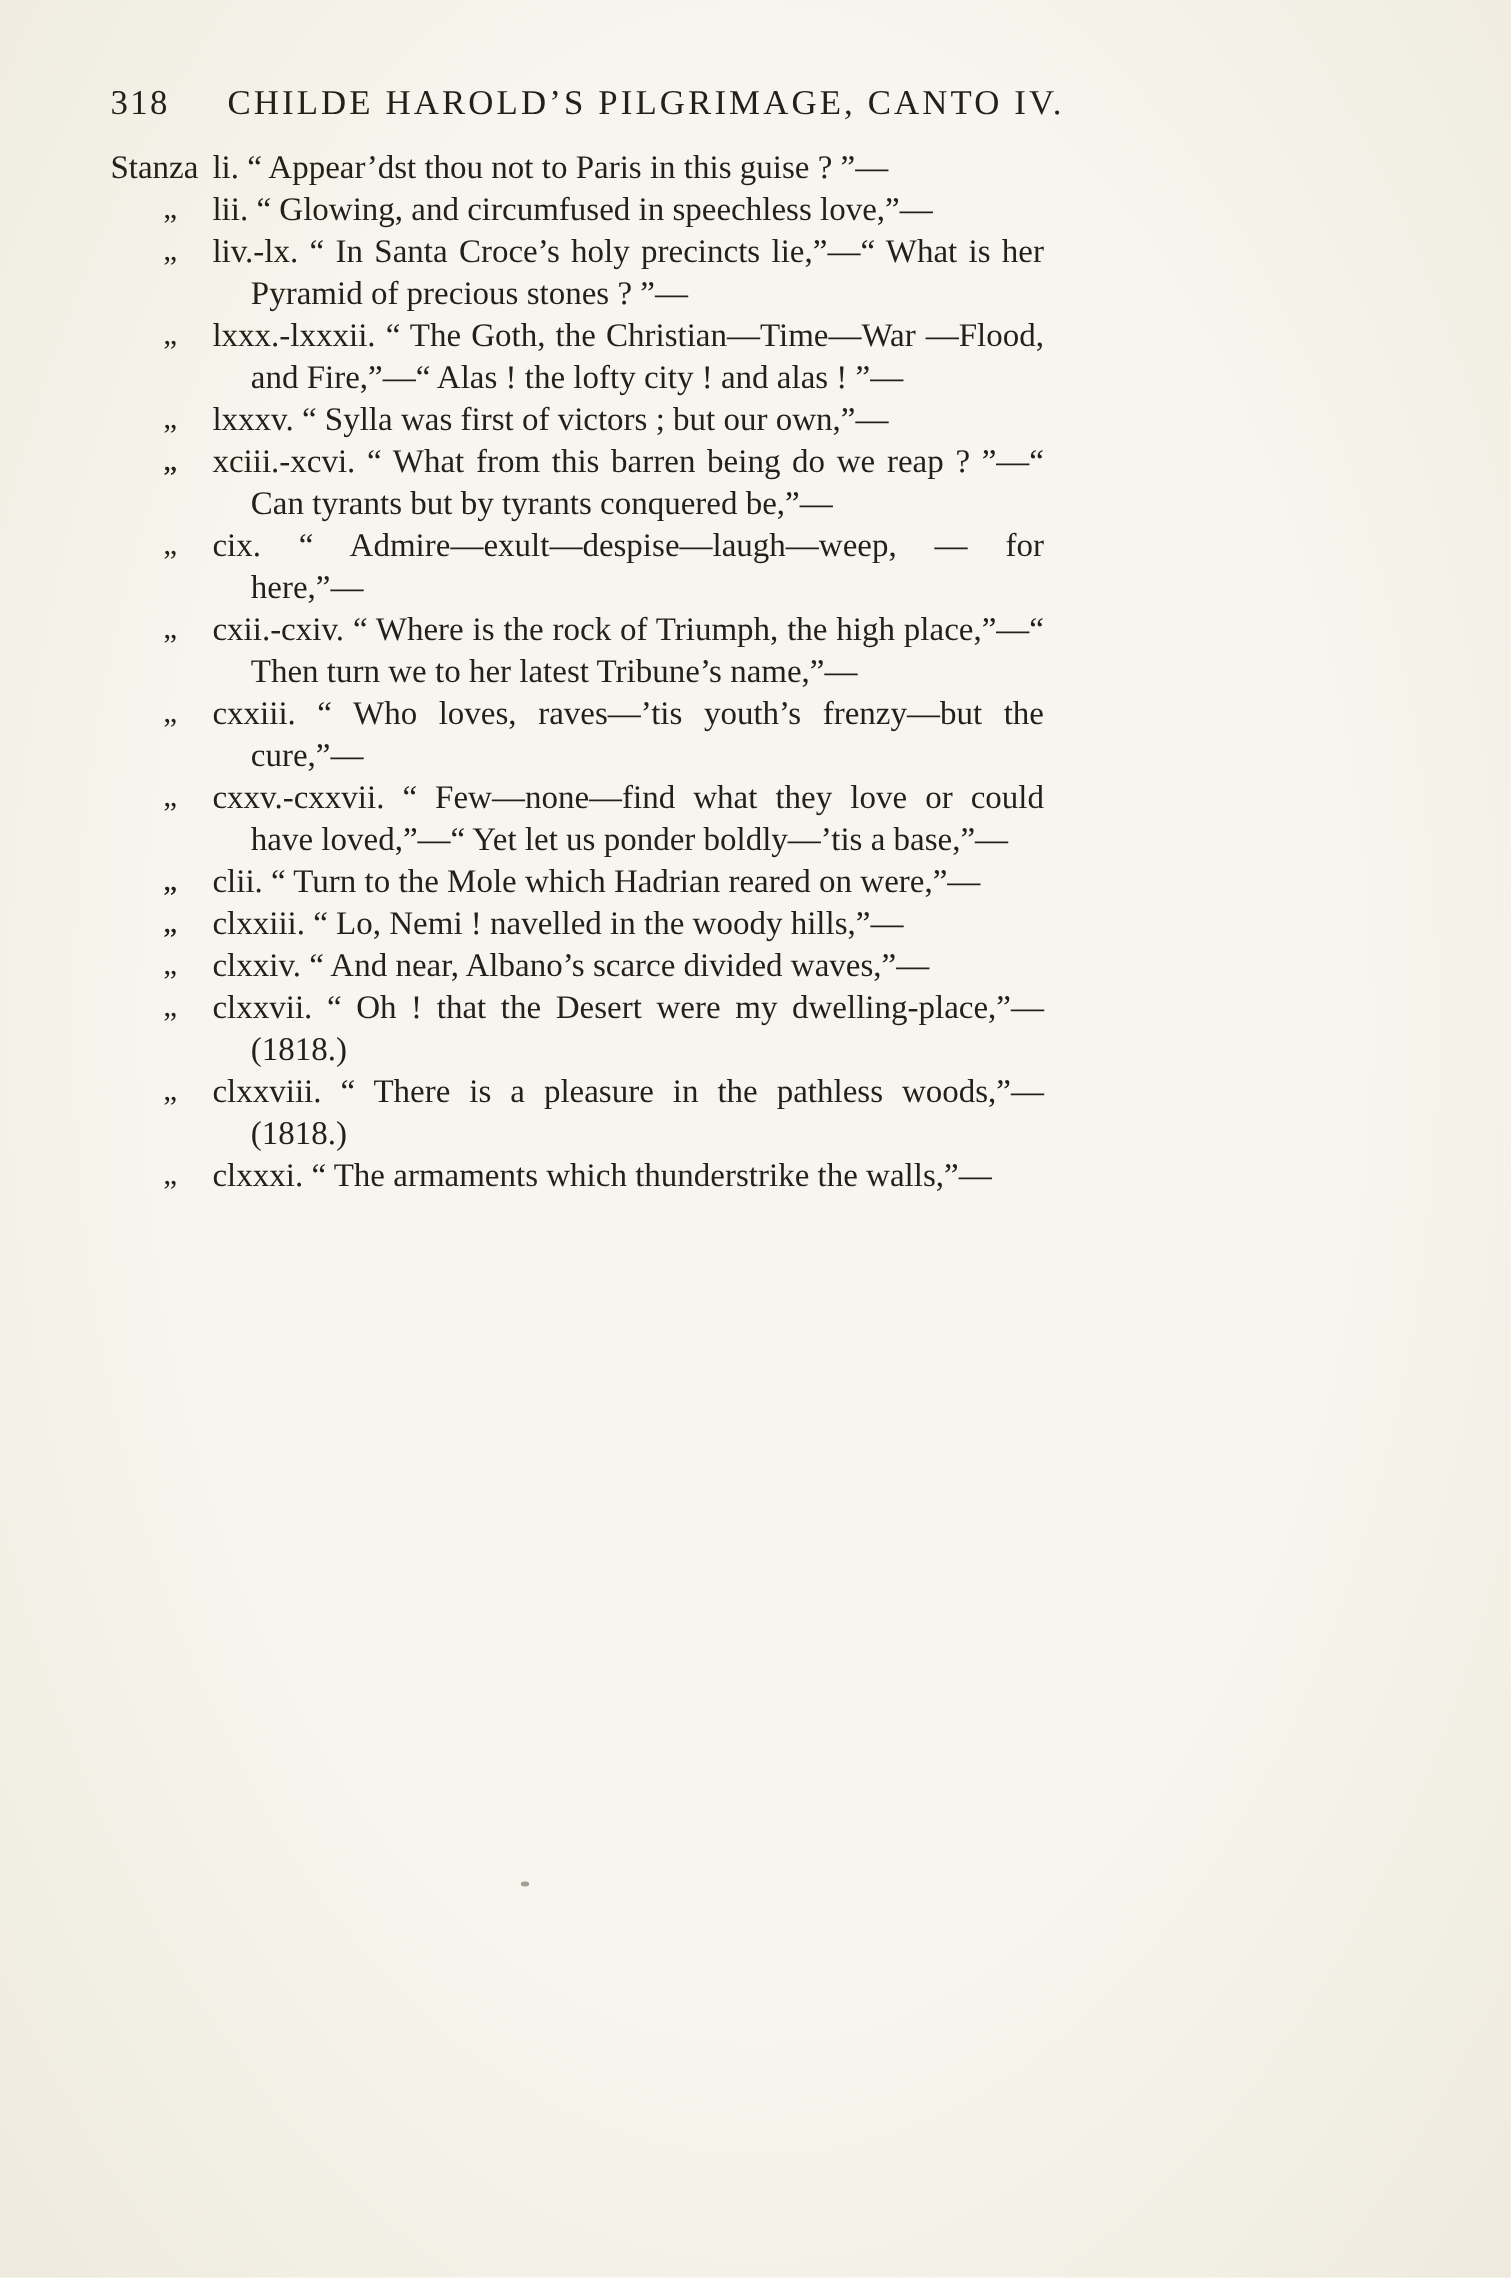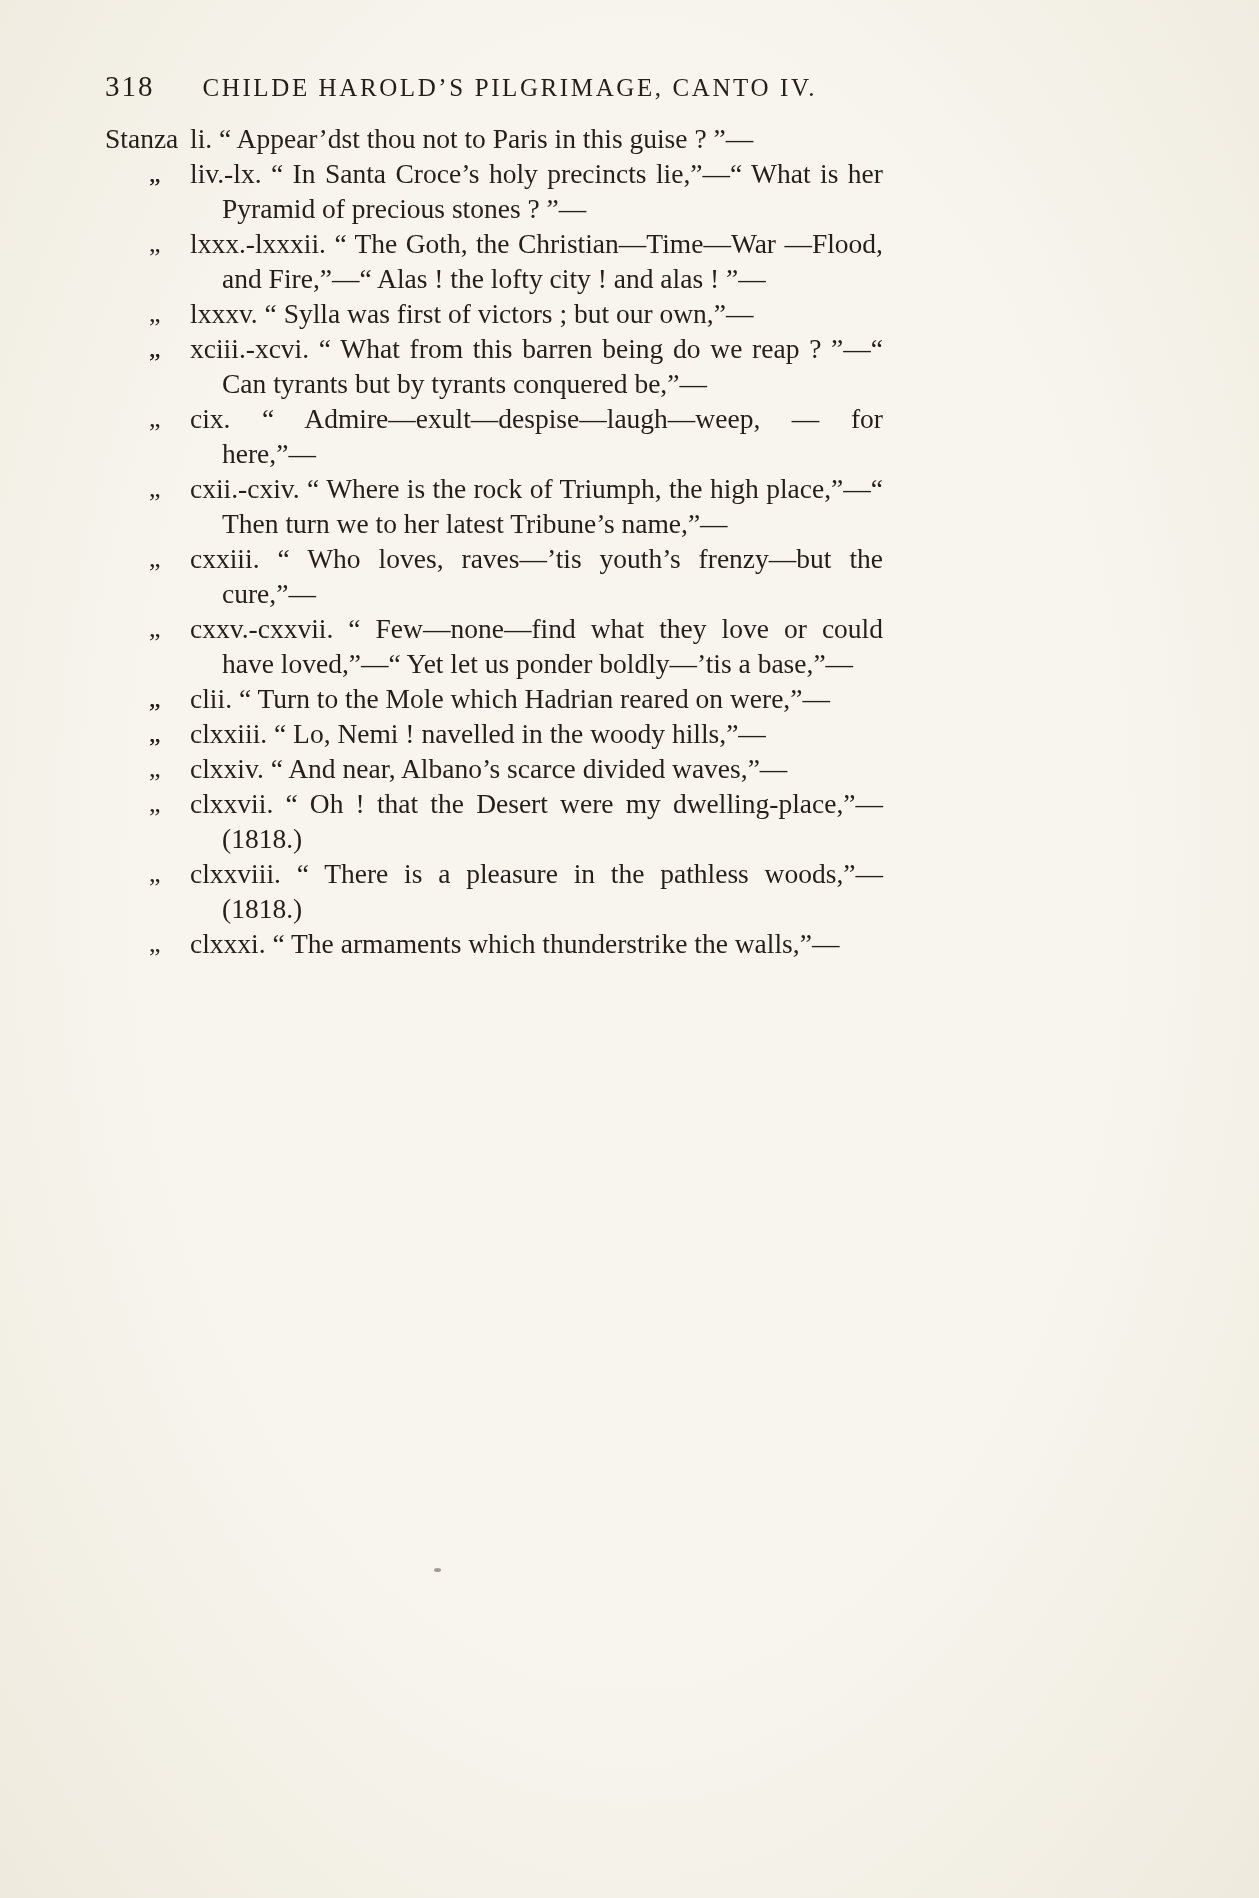--- a/index.html
+++ b/index.html
@@ -10,36 +10,36 @@
     width: 1259px;
     height: 1898px;
     position: relative;
     overflow: hidden;
     background: radial-gradient(ellipse at 50% 45%, #f7f5ee 55%, #eeeadd 100%);
     font-family: "Liberation Serif", "DejaVu Serif", serif;
     color: #241f19;
   }
   .content {
     position: absolute;
-    left: 105px;
+    left: 92px;
     top: 70px;
     width: 778px;
   }
   .page-header {
     display: flex;
     align-items: baseline;
     margin-bottom: 18px;
     white-space: nowrap;
   }
   .page-number {
     font-size: 29px;
     letter-spacing: 2px;
   }
   .running-title {
-    font-size: 25px;
+    font-size: 29px;
     letter-spacing: 2.6px;
     margin-left: 48px;
   }
   .entries {
     font-size: 27.5px;
     line-height: 35px;
     text-align: justify;
   }
   .entry {
     position: relative;
@@ -75,21 +75,21 @@
   <div class="page-header">
     <span class="page-number">318</span>
     <span class="running-title">CHILDE HAROLD’S PILGRIMAGE, CANTO IV.</span>
   </div>
   <div class="entries" id="entries">
   <div class="entry">
     <span class="prefix">Stanza</span><span class="body">li. “ Appear’dst thou not to Paris in this guise ? ”—</span>
   </div>
 
   <div class="entry">
-    <span class="prefix ditto">„</span>
+    <span class="prefix ditto">„</span><span class="body">lii. “ Glowing, and circumfused in speechless love,”—</span>
   </div>
 
   <div class="entry">
     <span class="prefix ditto">„</span><span class="body">liv.-lx. “ In Santa Croce’s holy precincts lie,”—“ What is her Pyramid of precious stones ? ”—</span>
   </div>
 
   <div class="entry">
     <span class="prefix ditto">„</span><span class="body">lxxx.-lxxxii. “ The Goth, the Christian—Time—War —Flood, and Fire,”—“ Alas ! the lofty city ! and alas ! ”—</span>
   </div>
 

